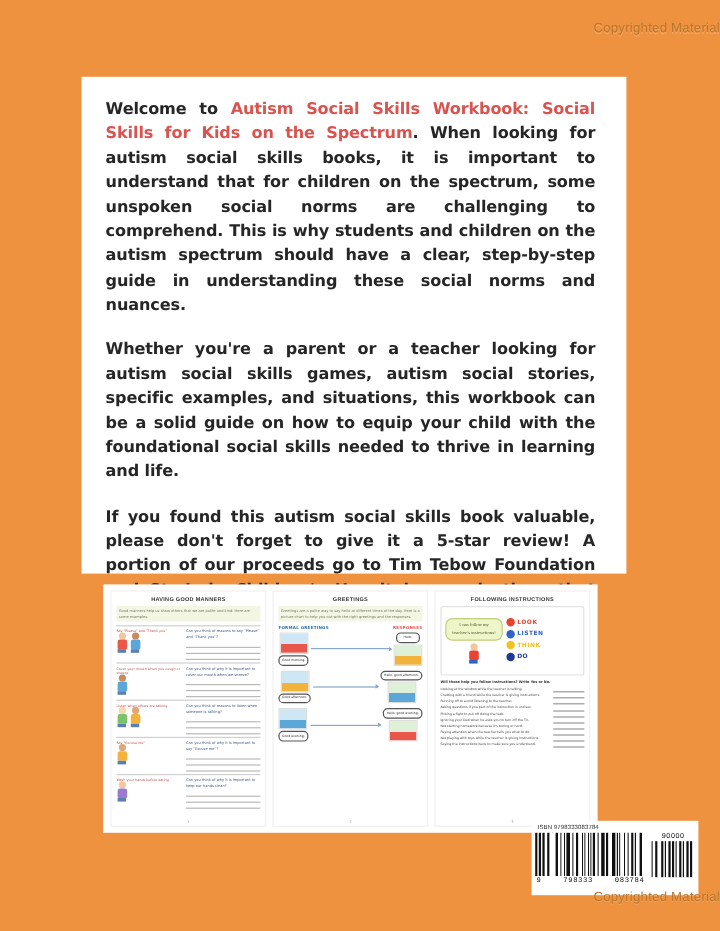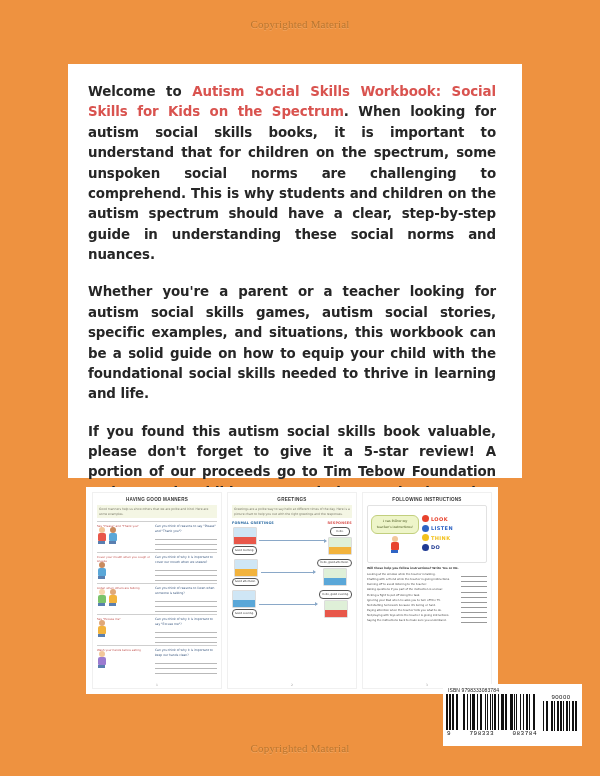--- a/index.html
+++ b/index.html
@@ -6,22 +6,22 @@
   body{
     width:600px;height:776px;
     background:#ee9240;
     font-family:"DejaVu Sans", sans-serif;
     overflow:hidden;
     position:relative;
   }
   
   .copyband{
     position:absolute;left:0;width:600px;
-    text-align:center;
-    font-family:Liberation Serif, serif;
+    text-align:right;
+    font-family:Liberation Sans, sans-serif;
     font-size:11px;
     letter-spacing:.2px;
     color:#b9762f;
     text-shadow:0 1px 0 rgba(255,255,255,.18);
   }
   .copyband.top{top:18px;}
   .copyband.bottom{top:742px;}
 
   
   .blurb-panel{

